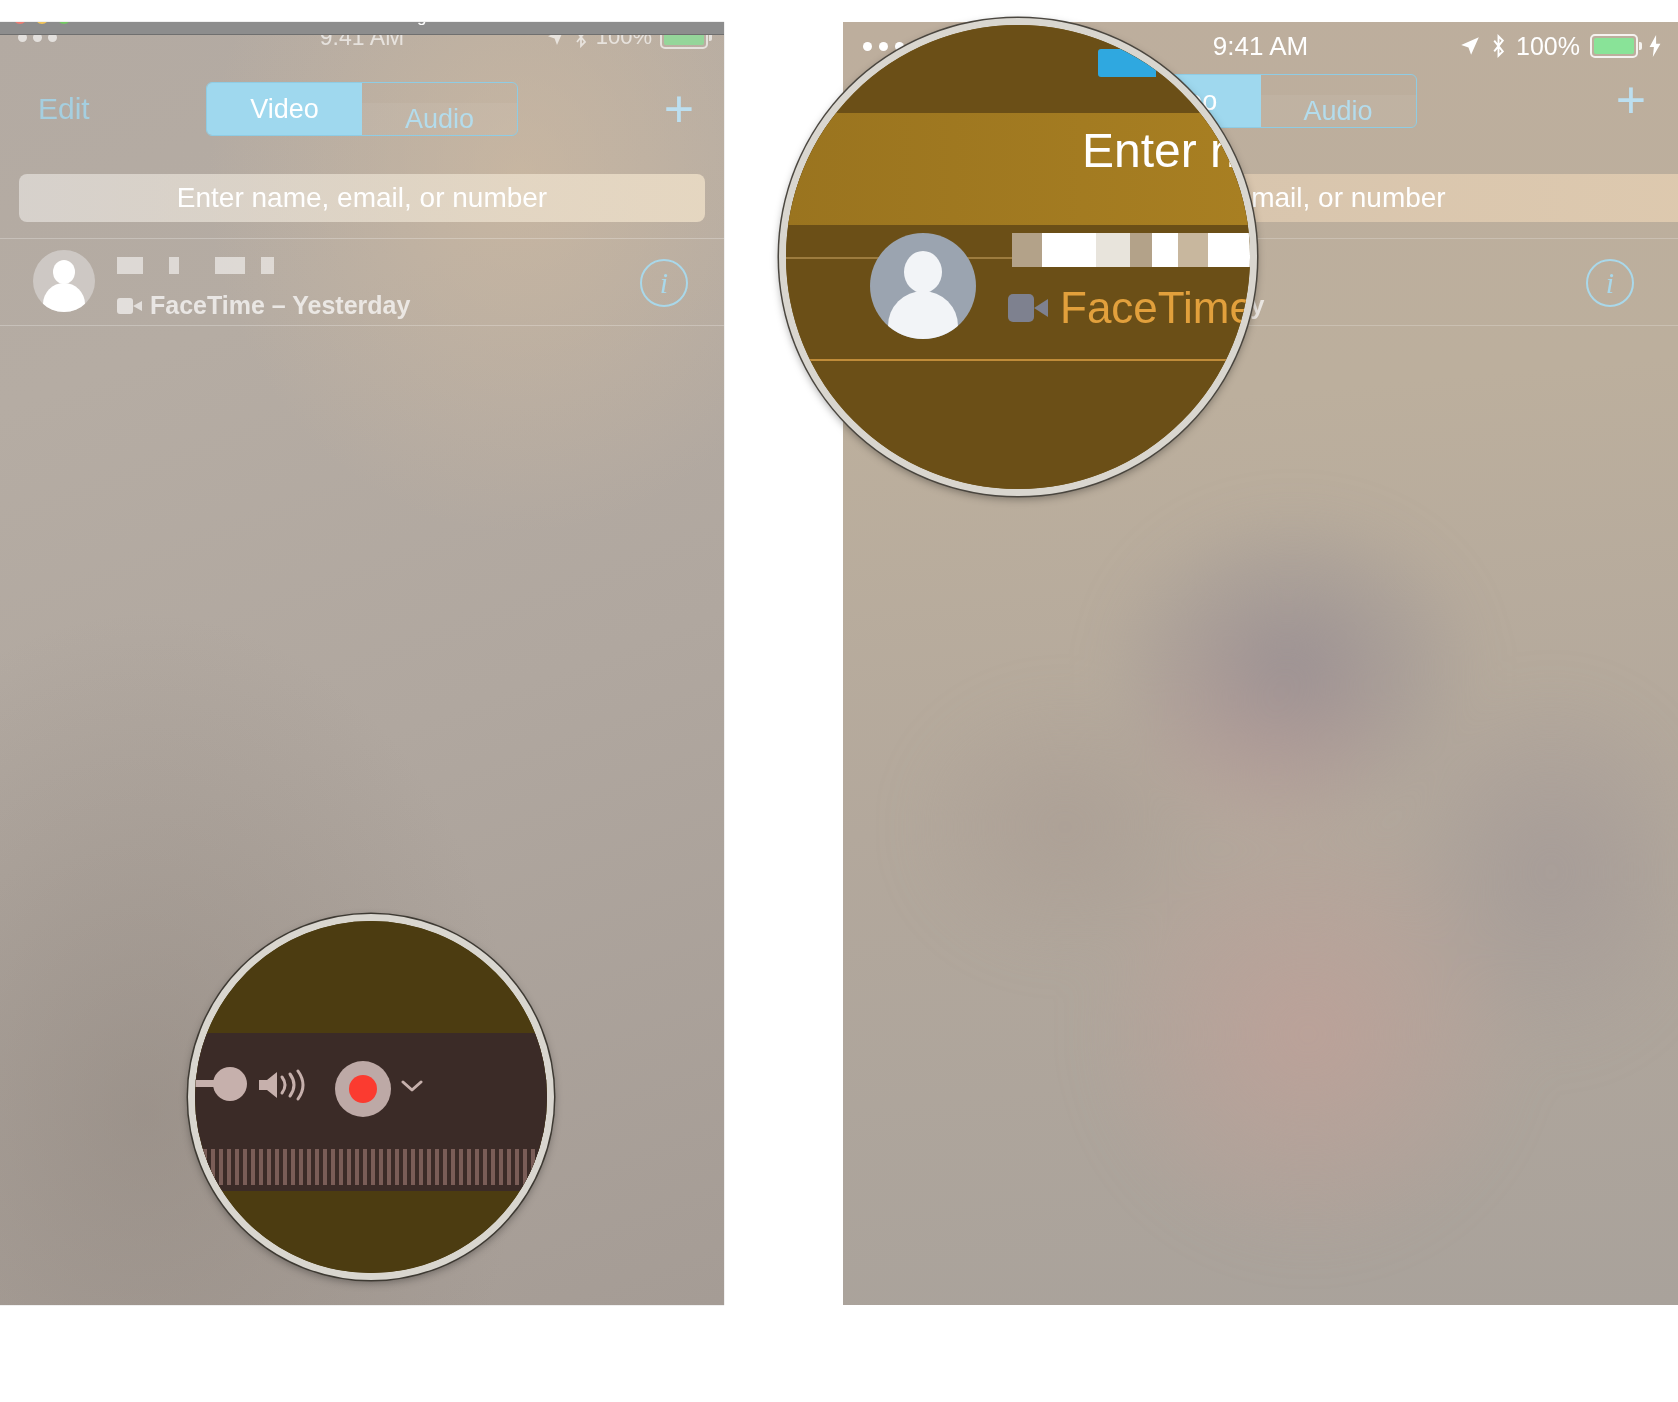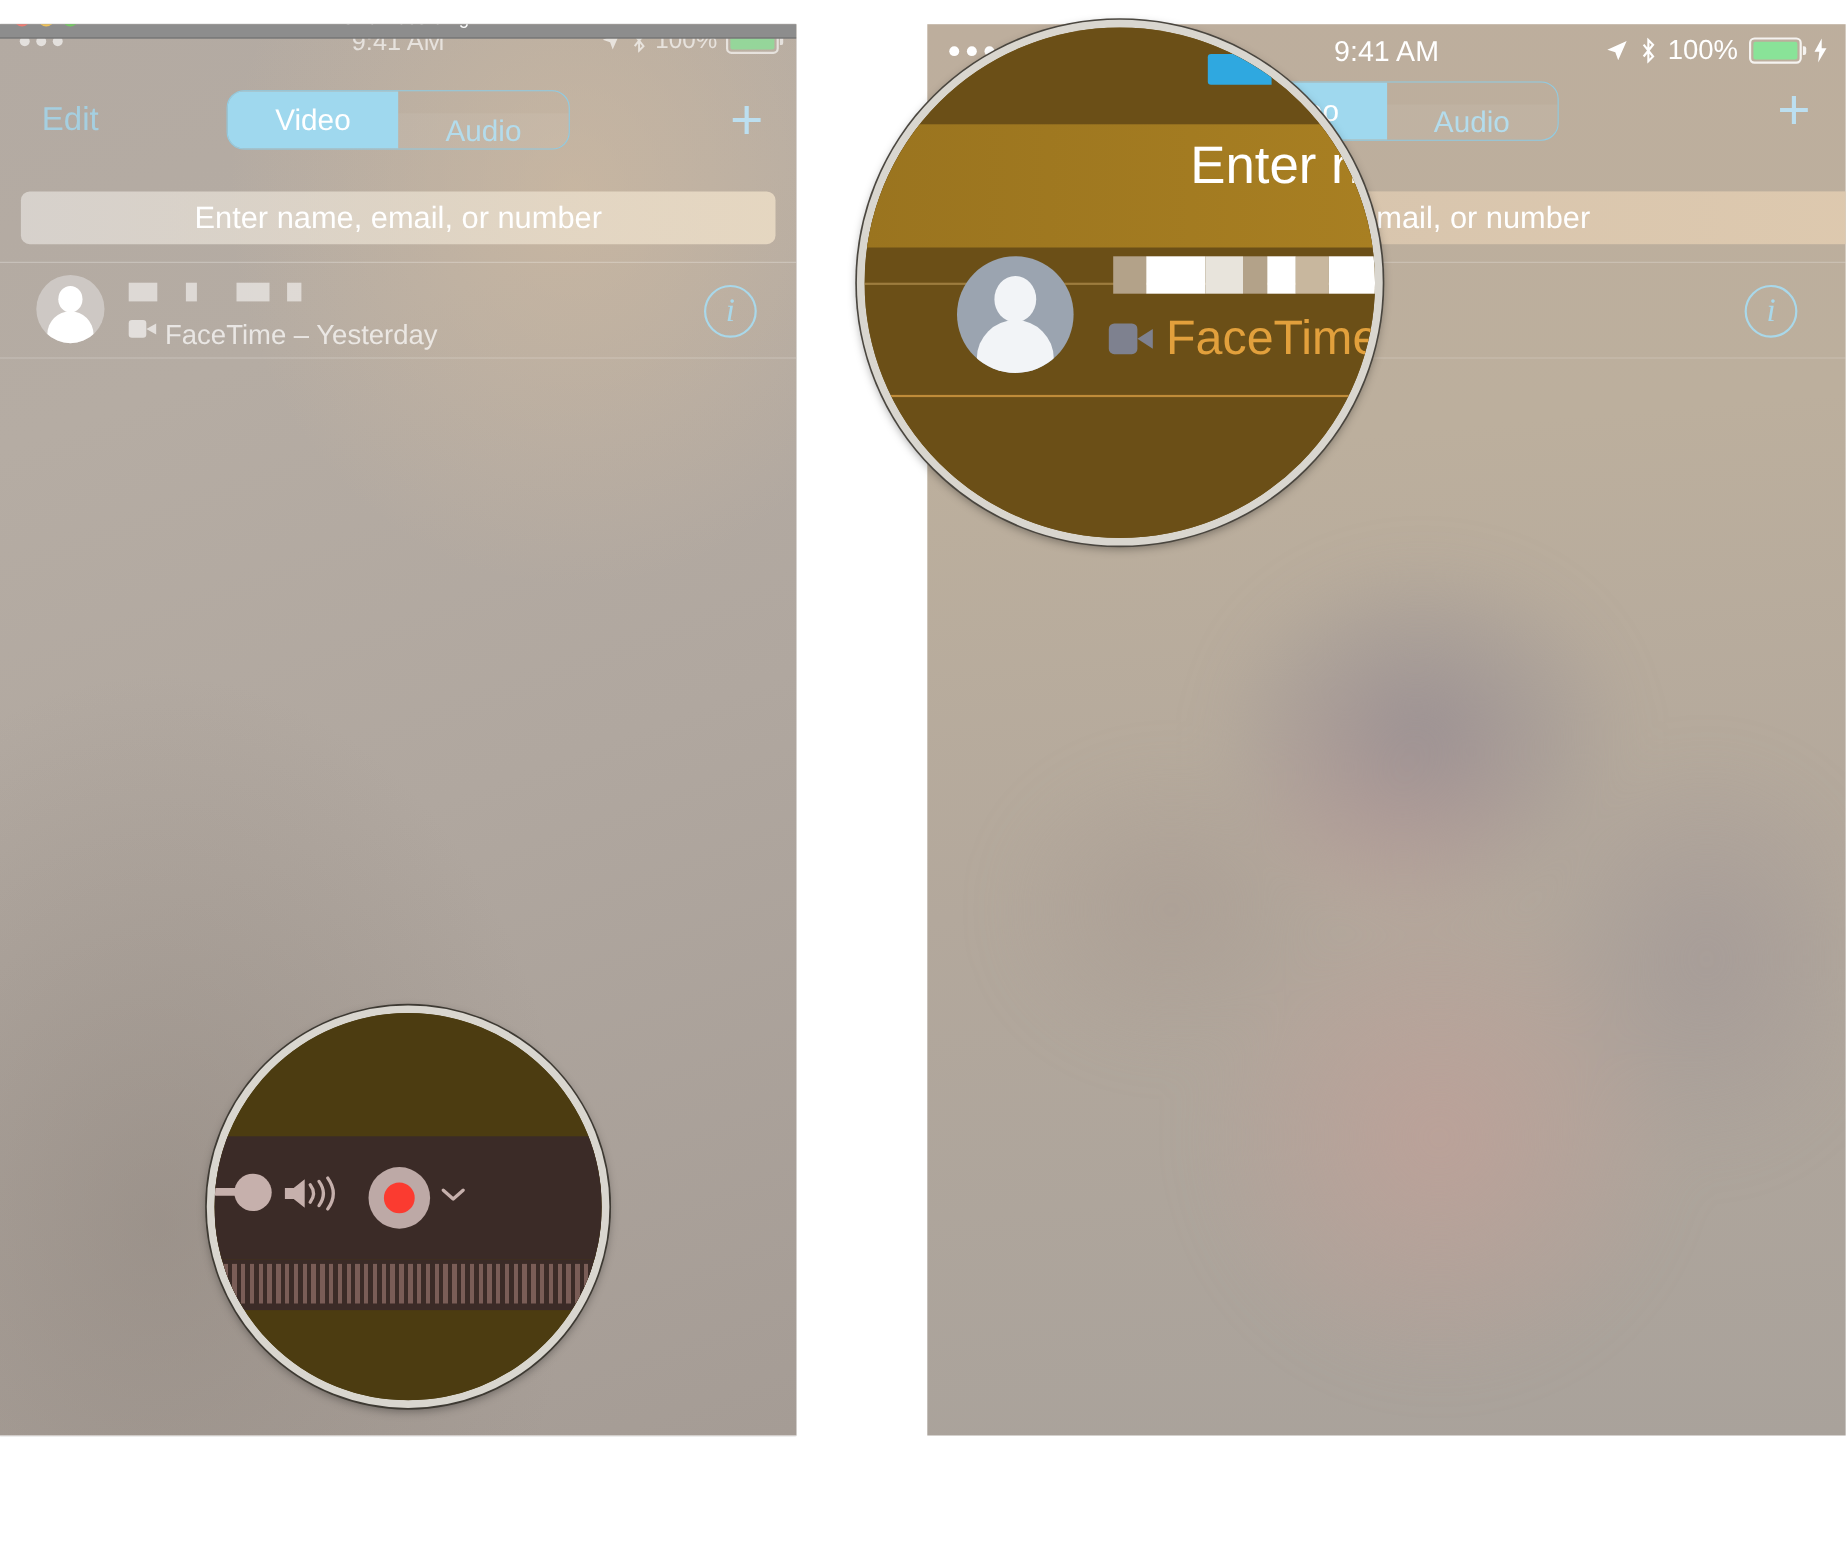--- a/index.html
+++ b/index.html
@@ -110,21 +110,21 @@
   .plus-button {
     position: absolute; right: 30px;
     font-size: 52px; line-height: 52px;
     color: #bcdff0;
     font-weight: 300;
   }
   .segmented {
     position: absolute; left: 50%; transform: translateX(-50%);
     width: 310px; height: 52px;
     border: 1.5px solid #8fcce4;
-    border-radius: 16px;
+    border-radius: 6px;
     display: flex;
     overflow: hidden;
     justify-content: flex-end;
   }
   .segmented .seg {
     flex: 1;
     display: flex; align-items: center; justify-content: center;
     font-size: 27px;
   }
   .segmented .seg.active { background: #9fd8ee; color: #ffffff; }
@@ -166,23 +166,24 @@
     position:absolute; left:50%; top:33px; transform:translateX(-50%);
     width: 42px; height: 34px; border-radius: 21px 21px 0 0; background:#ffffff;
   }
   .redacted-name {
     position: absolute; left: 117px; top: 18px;
     display: flex; gap: 0; align-items: center;
   }
   .redacted-name .blk { background: rgba(255,255,255,0.55); height: 17px; display:block;}
   .subtitle-row {
     position: absolute; left: 117px; top: 52px;
-    display:flex; gap: 8px;
+    display:flex; align-items:center; gap: 8px;
     color: rgba(255,255,255,0.70);
     font-size: 25px;
+    font-weight: bold;
   }
   .cam-icon { width: 25px; height: 16px; position: relative; display:inline-block;}
   .cam-icon .body2 { position:absolute; left:0; top:0; width:16px; height:16px; border-radius:3px; background: rgba(255,255,255,0.62);}
   .cam-icon .lens { position:absolute; left:16px; top:3px; width:0;height:0;
       border-top:5px solid transparent; border-bottom:5px solid transparent; border-right:9px solid rgba(255,255,255,0.62);}
   .info-button {
     position: absolute; right: 36px; top: 20px;
     width: 44px; height: 44px; border-radius: 50%;
     border: 2px solid #a9d8ea;
     color: #a9d8ea;

